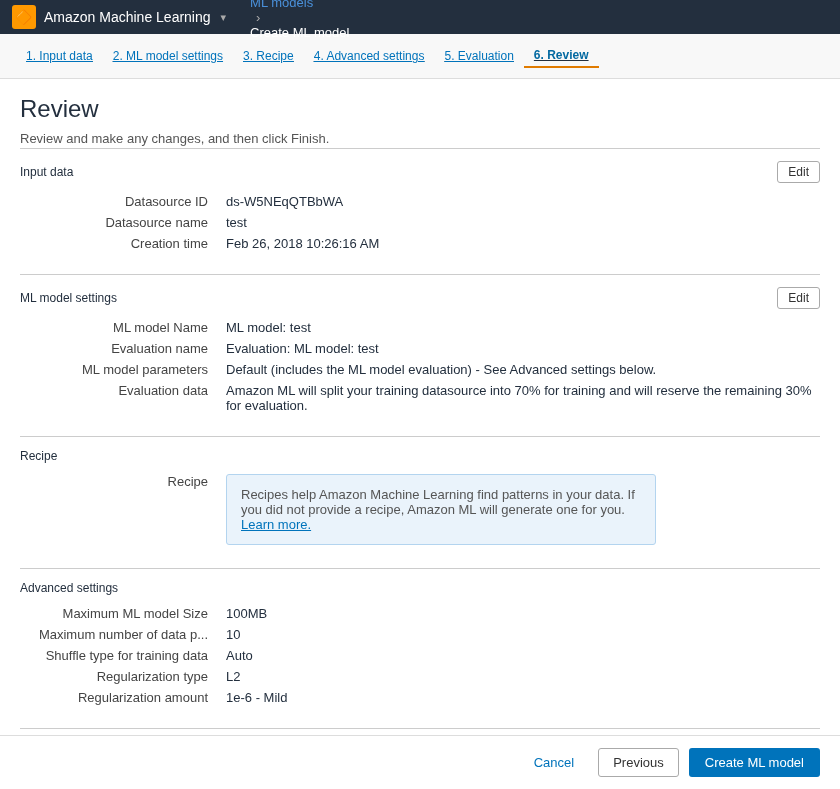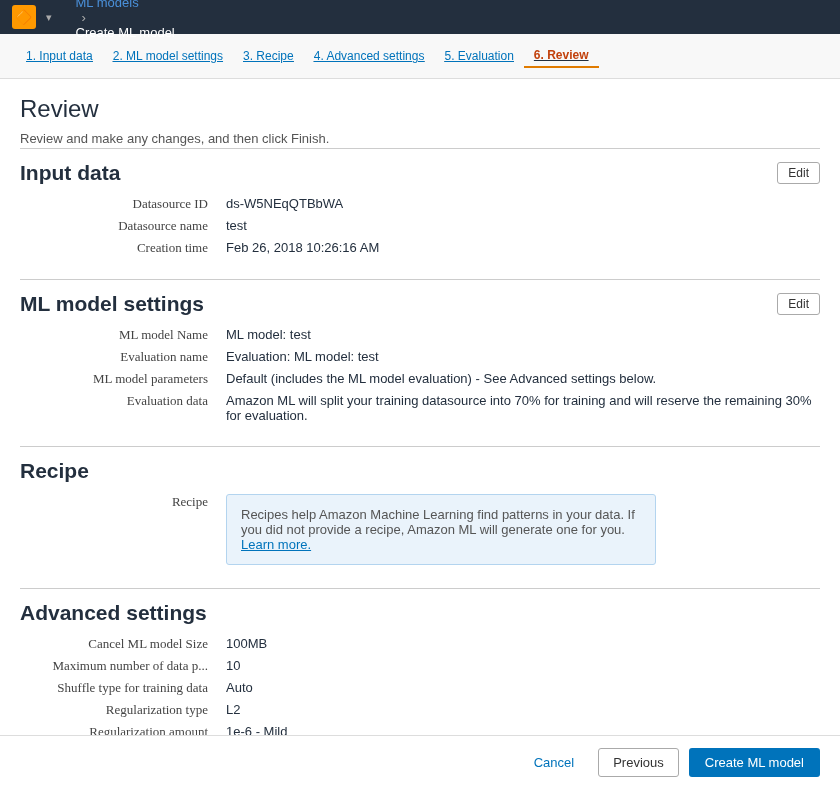--- a/index.html
+++ b/index.html
@@ -63,21 +63,21 @@
       text-decoration: underline;
     }
     .step-item {
       font-size: 12px;
       color: #555;
       padding: 4px 10px;
       cursor: pointer;
       white-space: nowrap;
     }
     .step-item.active {
-      color: #c2410c;
+      color: #0369a1;
       font-weight: bold;
       border-bottom: 2px solid #e07b00;
     }
     .step-item.link {
       color: #0073bb;
       text-decoration: underline;
       cursor: pointer;
     }
 
     
@@ -104,22 +104,22 @@
       border-top: 1px solid #ccc;
       margin-bottom: 20px;
     }
     .section-header {
       display: flex;
       align-items: center;
       justify-content: space-between;
       padding: 12px 0 8px 0;
     }
     .section-title {
-      font-size: 21px;
-      font-weight: 700;
+      font-size: 12px;
+      font-weight: 400;
       color: #232f3e;
     }
     .edit-btn {
       font-size: 12px;
       padding: 3px 10px;
       background: #fff;
       border: 1px solid #aaa;
       border-radius: 3px;
       cursor: pointer;
       color: #333;
@@ -135,21 +135,20 @@
       padding: 3px 6px;
       vertical-align: top;
       font-size: 13px;
     }
     .data-table td.label-cell {
       text-align: right;
       font-weight: 500;
       color: #444;
       width: 200px;
       padding-right: 12px;
-      font-family: Liberation Serif, serif;
     }
     .data-table td.value-cell {
       color: #232f3e;
     }
     .status-completed {
       color: #1d8102;
     }
 
     
     .recipe-box {
@@ -228,20 +227,21 @@
     .section-title-with-icon {
       display: flex;
       align-items: center;
     }
   </style>
 </head>
 <body>
 
 <div class="top-nav">
   <div class="top-nav-logo">🔶</div>
+  <span class="top-nav-title">Amazon Machine Learning</span>
   <span class="top-nav-arrow">▾</span>
   <div class="breadcrumb-area">
     <a class="breadcrumb-link" href="#">ML models</a>
     <span class="breadcrumb-sep">›</span>
     <span class="breadcrumb-current">Create ML model</span>
   </div>
 </div>
 
 <div class="steps-bar">
   <span class="step-item link">1. Input data</span>
@@ -328,21 +328,21 @@
       </table>
   </div>
 
   <div class="section">
     <div class="section-header">
       <span class="section-title">Advanced settings</span>
     </div>
     <table class="data-table">
       <tbody>
           <tr>
-        <td class="label-cell">Cancel ML model Size</td>
+        <td class="label-cell">Maximum ML model Size</td>
         <td class="value-cell">100MB</td>
       </tr>
       <tr>
         <td class="label-cell">Maximum number of data p...</td>
         <td class="value-cell">10</td>
       </tr>
       <tr>
         <td class="label-cell">Shuffle type for training data</td>
         <td class="value-cell">Auto</td>
       </tr>

